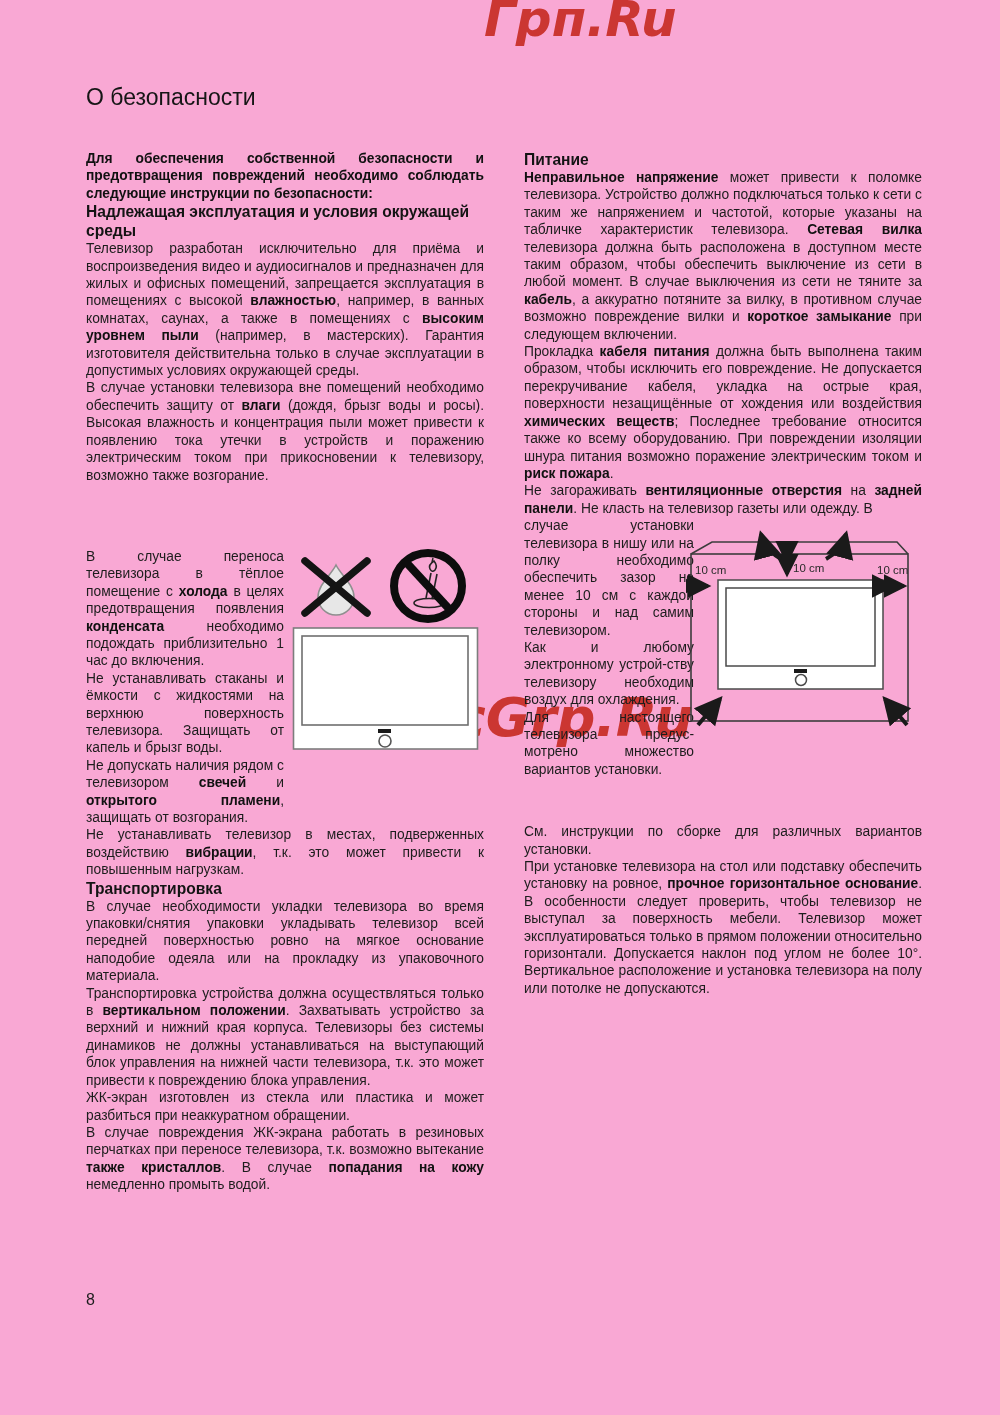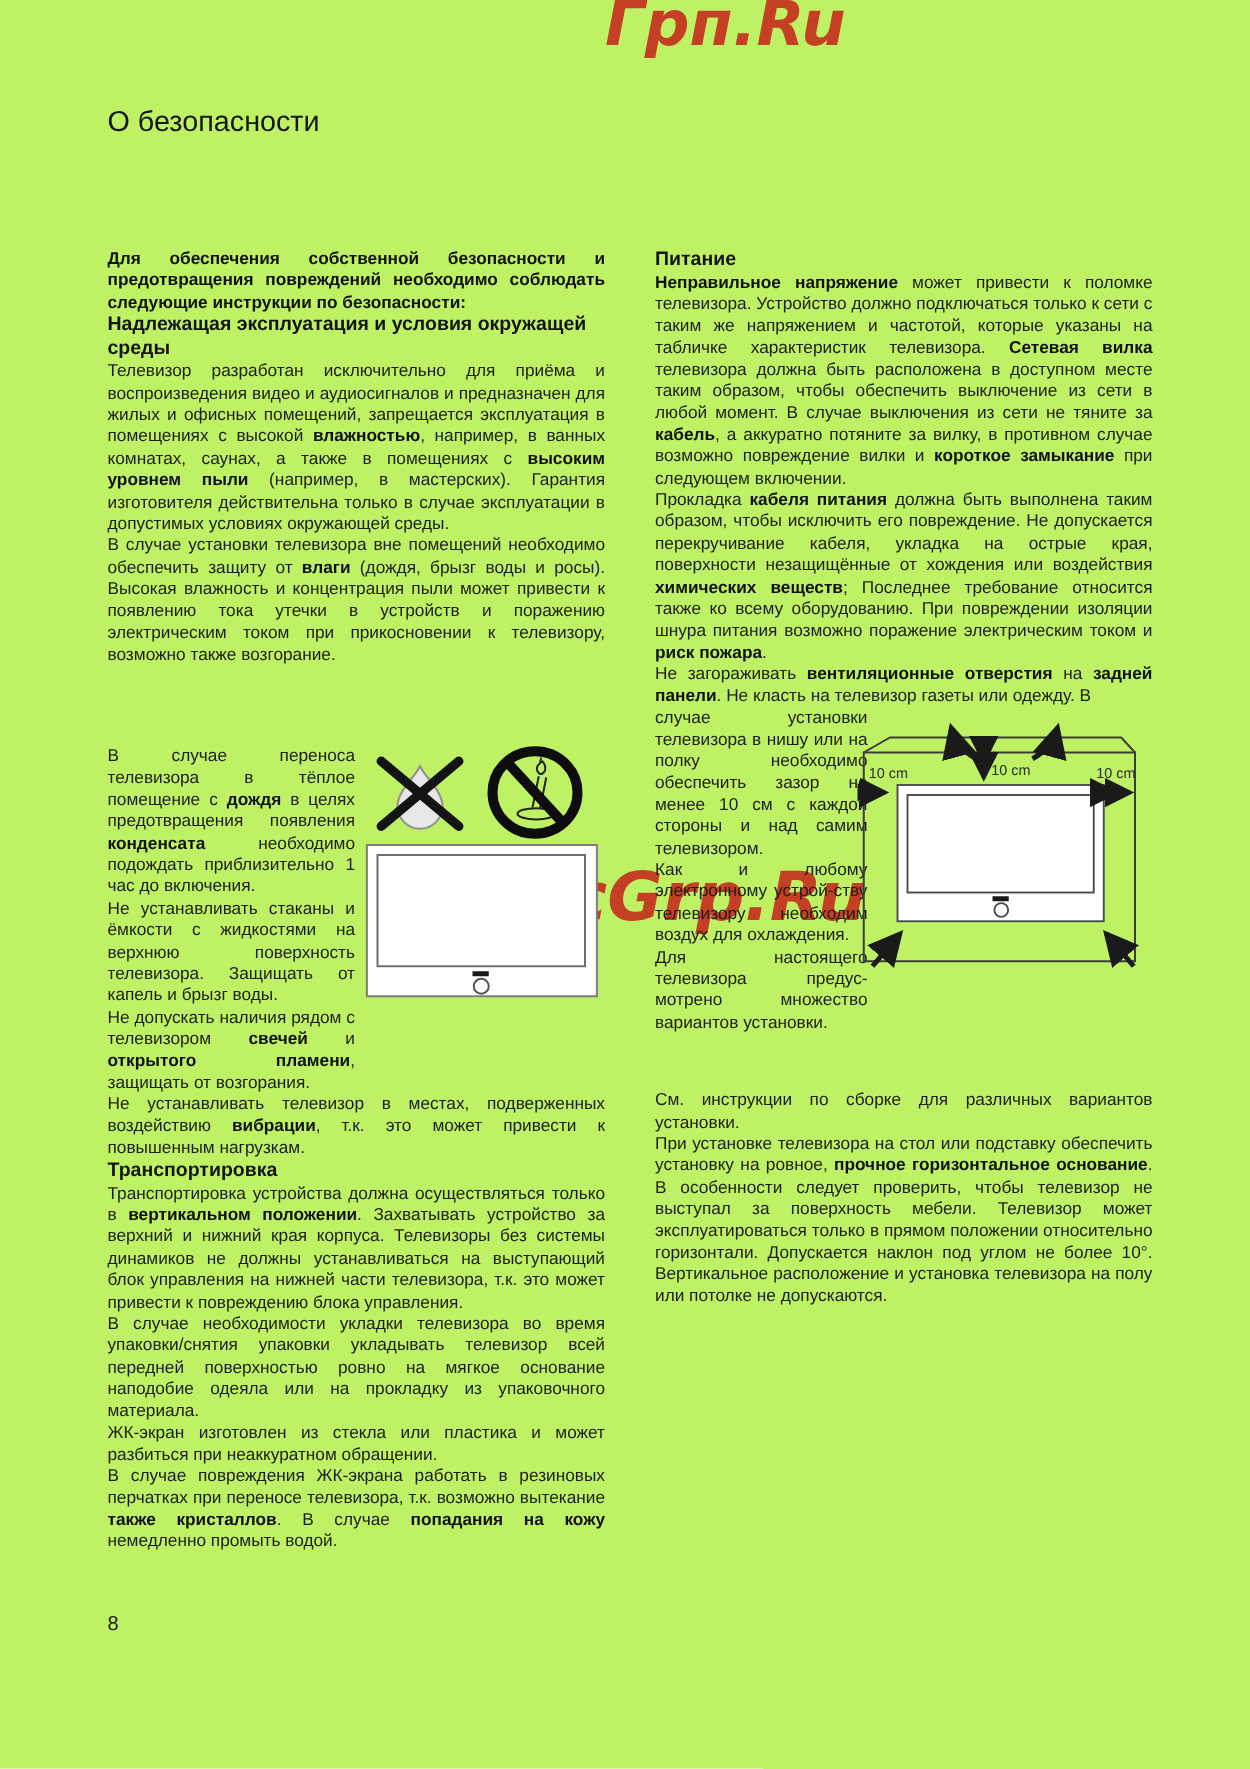--- a/index.html
+++ b/index.html
@@ -1,19 +1,19 @@
 <!DOCTYPE html>
 <html><head>
 <meta charset="utf-8">
 <style>
   html,body{margin:0;padding:0;background:#ffffff;}
-  .page{position:relative;width:1000px;height:1415px;background:#bef264;overflow:hidden;
+  .page{position:relative;width:1000px;height:1415px;background:#f9a8d4;overflow:hidden;
         font-family:"Liberation Sans","DejaVu Sans",sans-serif;color:#1d1d1d;}
   .title{position:absolute;left:86px;top:84px;font-size:23px;font-weight:normal;color:#161616;}
-  .col{position:absolute;top:150px;width:398px;margin-top:48px;}
+  .col{position:absolute;top:150px;width:398px;}
   .col-left{left:86px;}
   .col-right{left:524px;}
   p.body{font-size:13.8px;line-height:17.4px;text-align:justify;margin:0;}
   h2.sect{font-size:15.6px;line-height:19px;font-weight:bold;color:#141414;margin:0;}
   b{font-weight:bold;color:#111;}
   .mt8{margin-top:8px;}.mt14{margin-top:14px;}.mt16{margin-top:16px;}
   .mt12{margin-top:12px;}.mt6{margin-top:6px;}
   .side-flex{display:flex;margin-top:64px;}
   .side-text{width:198px;}
   .side-media{position:relative;width:192px;margin-left:8px;height:206px;}
@@ -41,21 +41,21 @@
 
   <div class="col col-left">
     <p class="body mt8" style="font-weight:bold"><b>Для обеспечения собственной безопасности и предотвращения повреждений необходимо соблюдать следующие инструкции по безопасности:</b></p>
 
     <h2 class="sect mt16">Надлежащая эксплуатация и условия окружащей среды</h2>
     <p class="body mt14">Телевизор разработан исключительно для приёма и воспроизведения видео и аудиосигналов и предназначен для жилых и офисных помещений, запрещается эксплуатация в помещениях с высокой <b>влажностью</b>, например, в ванных комнатах, саунах, а также в помещениях с <b>высоким уровнем пыли</b> (например, в мастерских). Гарантия изготовителя действительна только в случае эксплуатации в допустимых условиях окружающей среды.</p>
     <p class="body mt6">В случае установки телевизора вне помещений необходимо обеспечить защиту от <b>влаги</b> (дождя, брызг воды и росы). Высокая влажность и концентрация пыли может привести к появлению тока утечки в устройств и поражению электрическим током при прикосновении к телевизору, возможно также возгорание.</p>
 
     <div class="side-flex">
       <div class="side-text">
-        <p class="body">В случае переноса телевизора в тёплое помещение с <b>дождя</b> в целях предотвращения появления <b>конденсата</b> необходимо подождать приблизительно 1 час до включения.</p>
+        <p class="body">В случае переноса телевизора в тёплое помещение с <b>холода</b> в целях предотвращения появления <b>конденсата</b> необходимо подождать приблизительно 1 час до включения.</p>
         <p class="body">Не устанавливать стаканы и ёмкости с жидкостями на верхнюю поверхность телевизора. Защищать от капель и брызг воды.</p>
         <p class="body">Не допускать наличия рядом с телевизором <b>свечей</b> и <b>открытого пламени</b>, защищать от возгорания.</p>
       </div>
       <div class="side-media">
         <svg class="icon-abs" style="left:8px;top:4px" width="72" height="68" viewBox="0 0 72 68">
           <path d="M36,13 C31,23 18,33 18,45 a18,18 0 0 0 36,0 C54,33 41,23 36,13 Z" fill="#e7e7e7" stroke="#8f8f8f" stroke-width="1.6"></path>
           <line x1="5" y1="9" x2="67" y2="61" stroke="#141414" stroke-width="7.5" stroke-linecap="round"></line>
           <line x1="67" y1="9" x2="5" y2="61" stroke="#141414" stroke-width="7.5" stroke-linecap="round"></line>
         </svg>
         <svg class="icon-abs" style="left:96px;top:0" width="80" height="76" viewBox="0 0 80 76">
@@ -73,22 +73,22 @@
           <rect x="10" y="10" width="166" height="89" fill="#ffffff" stroke="#6f6f6f" stroke-width="1.6"></rect>
           <rect x="86" y="103" width="13" height="4" fill="#1a1a1a"></rect>
           <circle cx="93" cy="115" r="6" fill="none" stroke="#555555" stroke-width="1.6"></circle>
         </svg>
       </div>
     </div>
 
     <p class="body vib">Не устанавливать телевизор в местах, подверженных воздействию <b>вибрации</b>, т.к. это может привести к повышенным нагрузкам.</p>
 
     <h2 class="sect mt14">Транспортировка</h2>
+    <p class="body">В случае необходимости укладки телевизора во время упаковки/снятия упаковки укладывать телевизор всей передней поверхностью ровно на мягкое основание наподобие одеяла или на прокладку из упаковочного материала.</p>
     <p class="body mt12">Транспортировка устройства должна осуществляться только в <b>вертикальном положении</b>. Захватывать устройство за верхний и нижний края корпуса. Телевизоры без системы динамиков не должны устанавливаться на выступающий блок управления на нижней части телевизора, т.к. это может привести к повреждению блока управления.</p>
-    <p class="body">В случае необходимости укладки телевизора во время упаковки/снятия упаковки укладывать телевизор всей передней поверхностью ровно на мягкое основание наподобие одеяла или на прокладку из упаковочного материала.</p>
     <p class="body">ЖК-экран изготовлен из стекла или пластика и может разбиться при неаккуратном обращении.</p>
     <p class="body">В случае повреждения ЖК-экрана работать в резиновых перчатках при переносе телевизора, т.к. возможно вытекание <b>также кристаллов</b>. В случае <b>попадания на кожу</b> немедленно промыть водой.</p>
   </div>
 
   <div class="col col-right">
     <h2 class="sect mt8">Питание</h2>
     <p class="body mt12"><b>Неправильное напряжение</b> может привести к поломке телевизора. Устройство должно подключаться только к сети с таким же напряжением и частотой, которые указаны на табличке характеристик телевизора. <b>Сетевая вилка</b> телевизора должна быть расположена в доступном месте таким образом, чтобы обеспечить выключение из сети в любой момент. В случае выключения из сети не тяните за <b>кабель</b>, а аккуратно потяните за вилку, в противном случае возможно повреждение вилки и <b>короткое замыкание</b> при следующем включении.</p>
     <p class="body">Прокладка <b>кабеля питания</b> должна быть выполнена таким образом, чтобы исключить его повреждение. Не допускается перекручивание кабеля, укладка на острые края, поверхности незащищённые от хождения или воздействия <b>химических веществ</b>; Последнее требование относится также ко всему оборудованию. При повреждении изоляции шнура питания возможно поражение электрическим током и <b>риск пожара</b>.</p>
 
     <p class="body mt8">Не загораживать <b>вентиляционные отверстия</b> на <b>задней панели</b>. Не класть на телевизор газеты или одежду. В</p>

